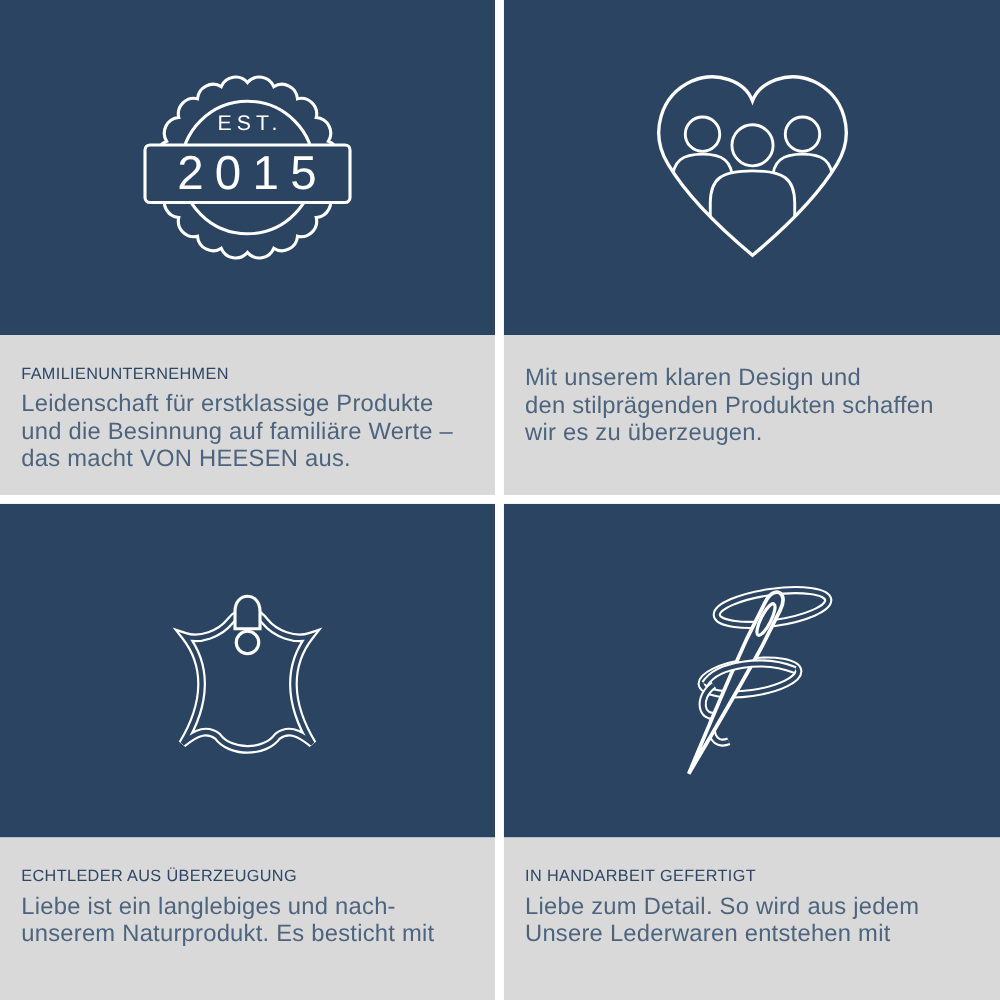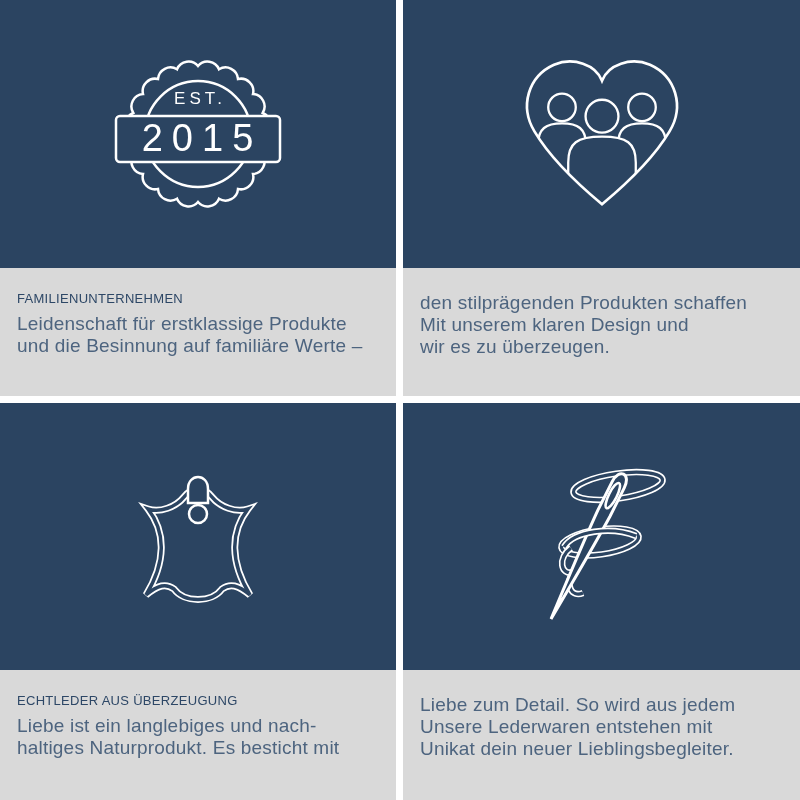--- a/index.html
+++ b/index.html
@@ -62,20 +62,21 @@
         <text x="2" y="-30" text-anchor="middle" fill="#ffffff" font-size="17" letter-spacing="4" font-weight="400">EST.</text>
 
         <rect x="-82" y="-18" width="164" height="46" rx="4" fill="#2b4461" stroke="#ffffff" stroke-width="2.5"></rect>
         <text x="4" y="17" text-anchor="middle" fill="#ffffff" font-size="38" letter-spacing="9" font-weight="400">2015</text>
       </svg>
     </div>
     <div class="text-panel">
       <h2 class="heading">FAMILIENUNTERNEHMEN</h2>
       <div class="body-line">Leidenschaft für erstklassige Produkte</div>
       <div class="body-line">und die Besinnung auf familiäre Werte –</div>
+      <div class="body-line">das macht VON HEESEN aus.</div>
     </div>
   </div>
 
   <div class="card top">
     <div class="icon-panel">
       <svg width="178" height="160" viewBox="0 0 200 180">
         <defs>
           <clipPath id="heartClip">
             <path d="M100 30 C93 12 68 3 46 12 C17 25 7 59 24 87 C43 119 76 149 100 169 C124 149 157 119 176 87 C193 59 183 25 154 12 C132 3 107 12 100 30 Z"></path>
           </clipPath>
@@ -89,22 +90,22 @@
           <circle cx="145" cy="60" r="15.5" fill="#2b4461" stroke="#ffffff" stroke-width="2.6"></circle>
 
           <path d="M62 170 L62 122 C62 100 72 93 100 93 C128 93 138 100 138 122 L138 170 Z" fill="#2b4461" stroke="#ffffff" stroke-width="2.6"></path>
           <circle cx="100" cy="70" r="18.5" fill="#2b4461" stroke="#ffffff" stroke-width="2.6"></circle>
         </g>
 
         <path d="M100 30 C93 12 68 3 46 12 C17 25 7 59 24 87 C43 119 76 149 100 169 C124 149 157 119 176 87 C193 59 183 25 154 12 C132 3 107 12 100 30 Z" fill="none" stroke="#ffffff" stroke-width="3"></path>
       </svg>
     </div>
     <div class="text-panel">
+      <div class="body-line">Mit unserem klaren Design und</div>
       <div class="body-line">den stilprägenden Produkten schaffen</div>
-      <div class="body-line">Mit unserem klaren Design und</div>
       <div class="body-line">wir es zu überzeugen.</div>
     </div>
   </div>
 
   <div class="card bottom">
     <div class="icon-panel">
       <svg width="140" height="160" viewBox="0 0 140 160">
 
         <path d="M 20,52 C 32,56 48,50 56,40 C 60,35 64,32 70,32 C 76,32 80,35 84,40 C 92,50 108,56 120,52
                  C 102,75 102,105 122,138
@@ -116,21 +117,21 @@
                  C 38,105 38,75 20,52 Z" fill="none" stroke="#2b4461" stroke-width="3.5"></path>
 
         <path d="M 60,46 L 60,32 C 60,16 80,16 80,32 L 80,46 Z" fill="#2b4461" stroke="#ffffff" stroke-width="2.5"></path>
 
         <circle cx="70" cy="57" r="9" fill="#2b4461" stroke="#ffffff" stroke-width="2.5"></circle>
       </svg>
     </div>
     <div class="text-panel">
       <h2 class="heading">ECHTLEDER AUS ÜBERZEUGUNG</h2>
       <div class="body-line">Liebe ist ein langlebiges und nach-</div>
-      <div class="body-line">haltiges Naturprodukt. Es besticht mit</div>
+      <div class="body-line">unserem Naturprodukt. Es besticht mit</div>
     </div>
   </div>
 
   <div class="card bottom">
     <div class="icon-panel">
       <svg width="165" height="185" viewBox="0 0 165 185">
 
         <ellipse cx="99" cy="42" rx="45" ry="12.5" transform="rotate(-8 99 42)" fill="none" stroke="#ffffff" stroke-width="6.5"></ellipse>
         <ellipse cx="99" cy="42" rx="45" ry="12.5" transform="rotate(-8 99 42)" fill="none" stroke="#2b4461" stroke-width="3.2"></ellipse>
         <ellipse cx="81" cy="98" rx="39" ry="12.5" transform="rotate(-8 81 98)" fill="none" stroke="#ffffff" stroke-width="6.5"></ellipse>
@@ -141,19 +142,19 @@
         <g transform="translate(32 175) rotate(26.6)">
           <path d="M0 0 C2.5 -38 5.5 -80 6.8 -118 L6.8 -150 C6.8 -166 -6.8 -166 -6.8 -150 L-6.8 -118 C-5.5 -80 -2.5 -38 0 0 Z" fill="#2b4461" stroke="#ffffff" stroke-width="3"></path>
           <ellipse cx="0" cy="-138" rx="4" ry="14" fill="#2b4461" stroke="#ffffff" stroke-width="2.6"></ellipse>
         </g>
 
         <path d="M 45,103 C 55,87 92,82 117,92" fill="none" stroke="#ffffff" stroke-width="6.5"></path>
         <path d="M 45,103 C 55,87 92,82 117,92" fill="none" stroke="#2b4461" stroke-width="3.2"></path>
       </svg>
     </div>
     <div class="text-panel">
+      <h2 class="heading">IN HANDARBEIT GEFERTIGT</h2>
       <div class="body-line">Liebe zum Detail. So wird aus jedem</div>
       <div class="body-line">Unsere Lederwaren entstehen mit</div>
-      <div class="body-line">Unikat dein neuer Lieblingsbegleiter.</div>
     </div>
   </div>
 
 </div>
 
 </body></html>

